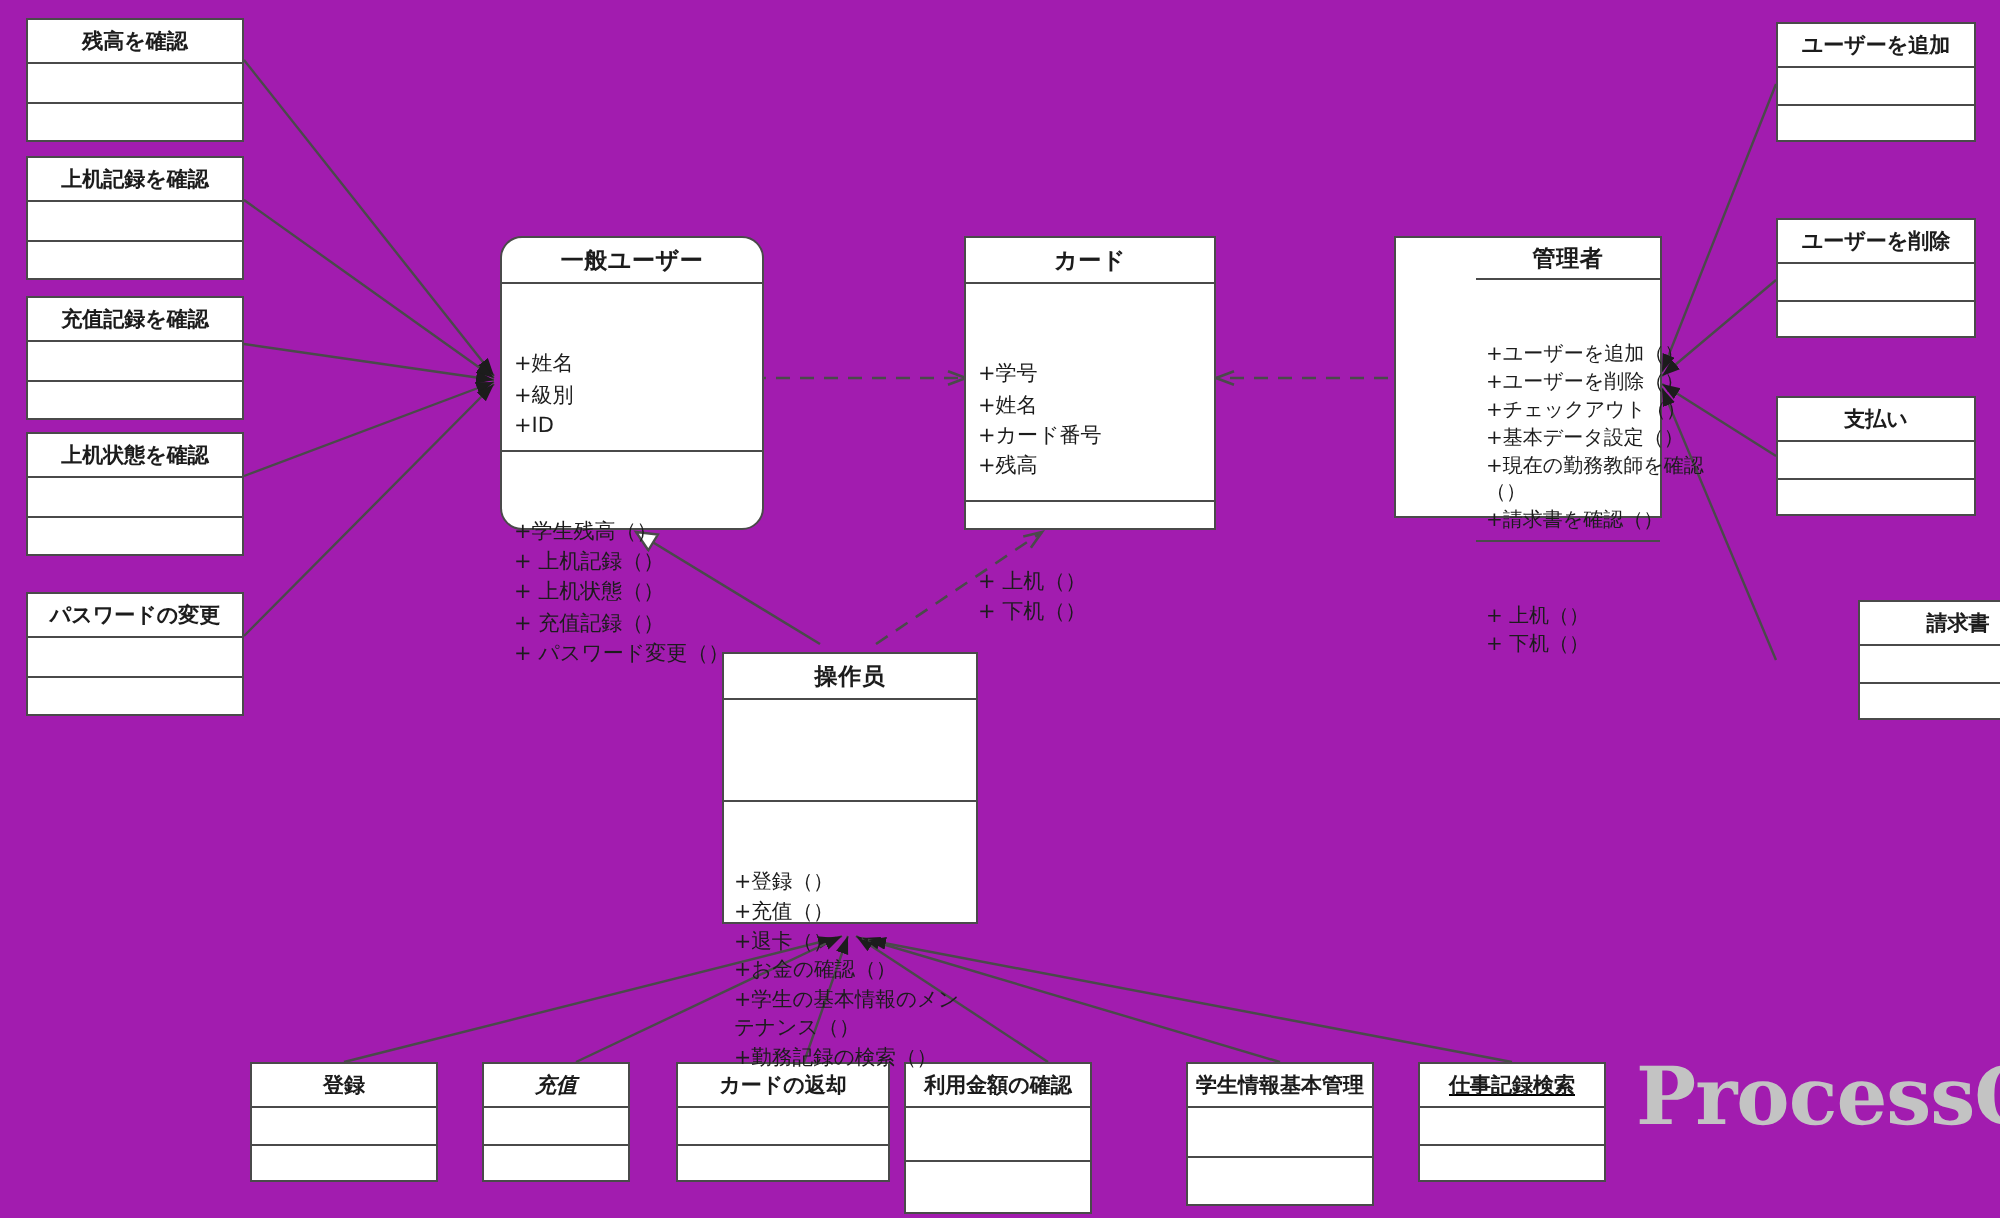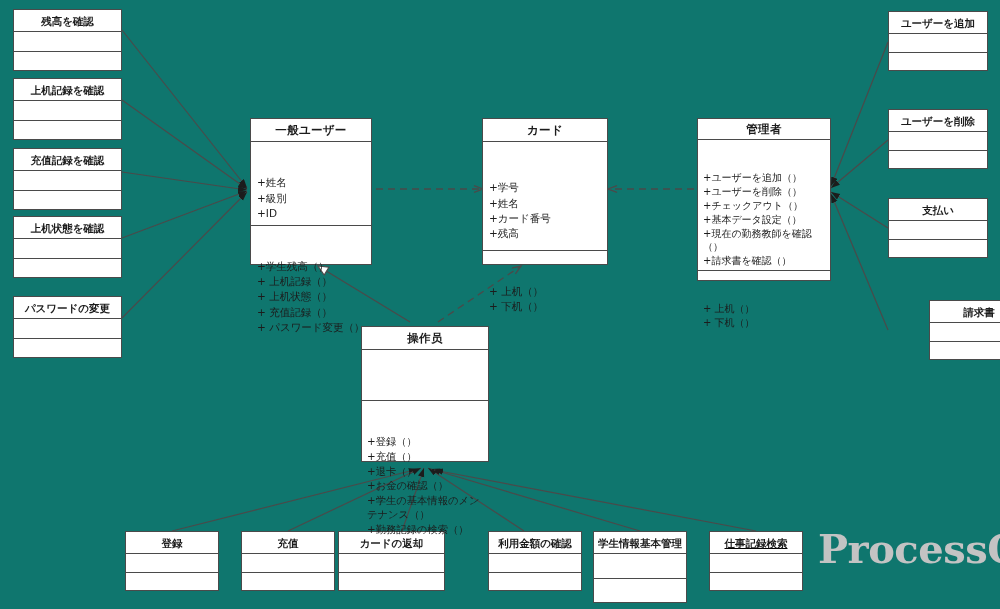--- a/index.html
+++ b/index.html
@@ -4,21 +4,21 @@
 <style>
   html, body {
     margin: 0;
     padding: 0;
     background: #ffffff;
   }
   #canvas {
     position: relative;
     width: 1000px;
     height: 609px;
-    background: #0f766e;
+    background: #a21caf;
     overflow: hidden;
     font-family: "DejaVu Sans", "Liberation Sans", sans-serif;
   }
   #edges {
     position: absolute;
     left: 0; top: 0;
     width: 1000px;
     height: 609px;
     pointer-events: none;
   }
@@ -203,51 +203,51 @@
     <div class="uc-band bordered"></div>
     <div class="uc-band"></div>
   </div>
 
   <div class="ucase" style="left:125px; top:531px; width:94px; height:60px;">
     <div class="uc-title">登録</div>
     <div class="uc-band bordered"></div>
     <div class="uc-band"></div>
   </div>
 
-  <div class="ucase" style="left:241px; top:531px; width:94px; height:60px;">
+  <div class="ucase" style="left:241px; top:531px; width:74px; height:60px;font-style:italic;">
     <div class="uc-title">充值</div>
     <div class="uc-band bordered"></div>
     <div class="uc-band"></div>
   </div>
 
   <div class="ucase" style="left:338px; top:531px; width:107px; height:60px;justify-content:center;">
     <div class="uc-title">カードの返却</div>
     <div class="uc-band bordered"></div>
     <div class="uc-band"></div>
   </div>
 
-  <div class="ucase" style="left:488px; top:531px; width:94px; height:60px;">
+  <div class="ucase" style="left:452px; top:531px; width:94px; height:76px;">
     <div class="uc-title">利用金額の確認</div>
     <div class="uc-band bordered"></div>
     <div class="uc-band"></div>
   </div>
 
   <div class="ucase" style="left:593px; top:531px; width:94px; height:72px;">
     <div class="uc-title">学生情報基本管理</div>
     <div class="uc-band bordered"></div>
     <div class="uc-band"></div>
   </div>
 
   <div class="ucase" style="left:709px; top:531px; width:94px; height:60px;text-decoration:underline;">
     <div class="uc-title">仕事記録検索</div>
     <div class="uc-band bordered"></div>
     <div class="uc-band"></div>
   </div>
 
-  <div class="uml-box" style="left:250px; top:118px; width:122px; height:147px;">
+  <div class="uml-box" style="left:250px; top:118px; width:132px; height:147px;border-radius:11px;">
     <div class="uml-title">一般ユーザー</div>
     <div class="uml-section bordered">
       <div class="row">+姓名</div>
       <div class="row">+級別</div>
       <div class="row">+ID</div>
     </div>
     <div class="uml-section">
       <div class="row">+学生残高（）</div>
       <div class="row">+ 上机記録（）</div>
       <div class="row">+ 上机状態（）</div>
@@ -263,21 +263,21 @@
       <div class="row">+姓名</div>
       <div class="row">+カード番号</div>
       <div class="row">+残高</div>
     </div>
     <div class="uml-section">
       <div class="row">+ 上机（）</div>
       <div class="row">+ 下机（）</div>
     </div>
   </div>
 
-  <div class="uml-box" style="left:697px; top:118px; width:134px; height:163px;">
+  <div class="uml-box" style="left:697px; top:118px; width:134px; height:141px;padding-left:40px;">
     <div class="uml-title" style="padding:3px 2px;">管理者</div>
     <div class="uml-section bordered" style="padding:2px 4px 2px 5px; font-size:10px; line-height:1.38;">
       <div class="row">+ユーザーを追加（）</div>
       <div class="row">+ユーザーを削除（）</div>
       <div class="row">+チェックアウト（）</div>
       <div class="row">+基本データ設定（）</div>
       <div class="row">+現在の勤務教師を確認</div>
       <div class="row">（）</div>
       <div class="row">+請求書を確認（）</div>
     </div>

